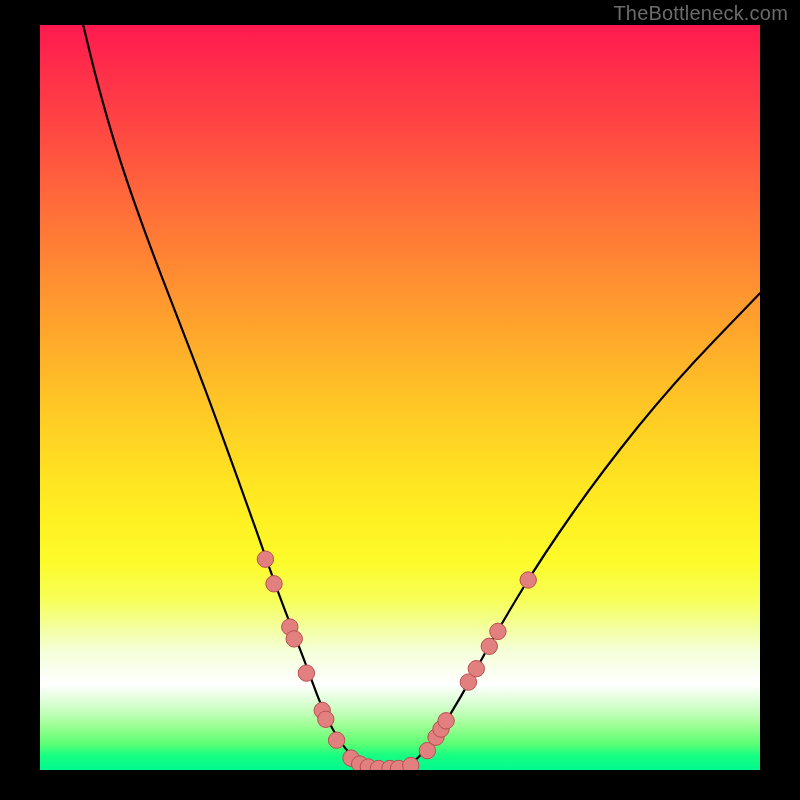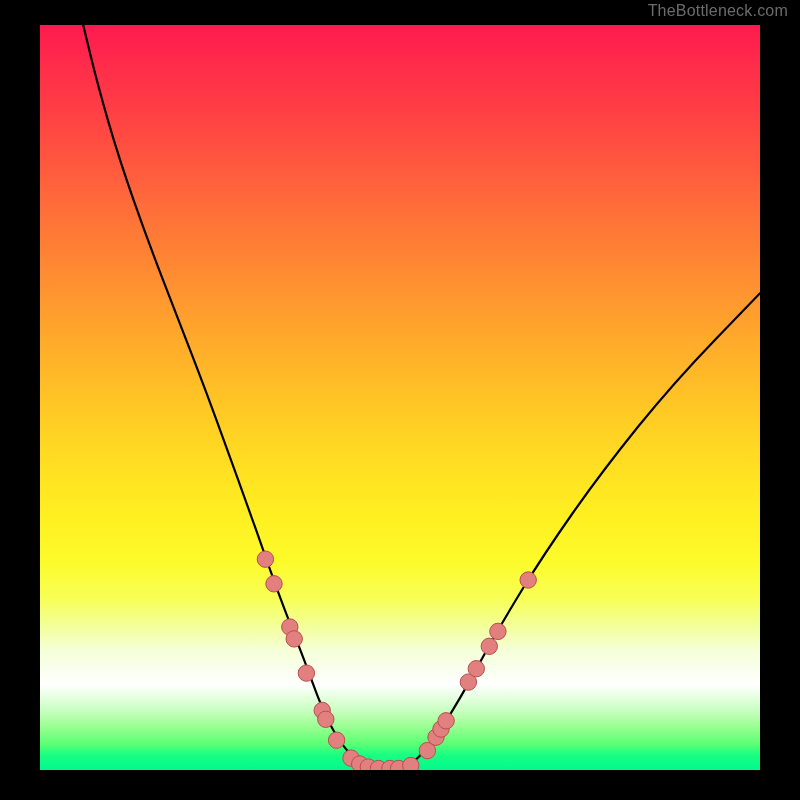--- a/index.html
+++ b/index.html
@@ -53,21 +53,21 @@
       #5cff74 96.5%,
       #19ff82 98%,
       #00f98f 100%
     );
   }
   .watermark {
     position: absolute;
     top: 2px;
     right: 12px;
     color: #6b6b6b;
-    font-size: 16px;
+    font-size: 20px;
     font-weight: 500;
     letter-spacing: 0.2px;
     user-select: none;
   }
   svg.curve {
     position: absolute;
     left: 0; top: 0;
     width: 100%; height: 100%;
   }
 </style>

